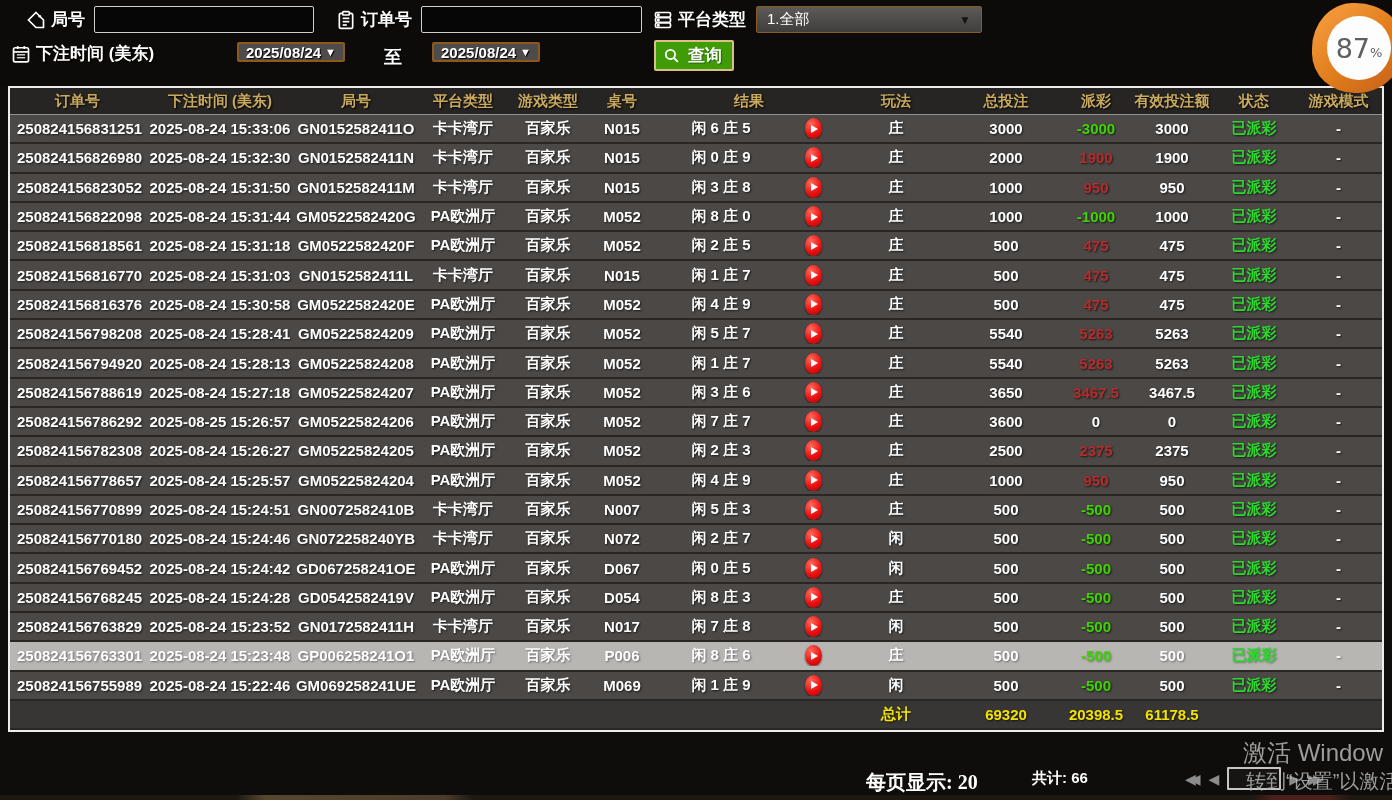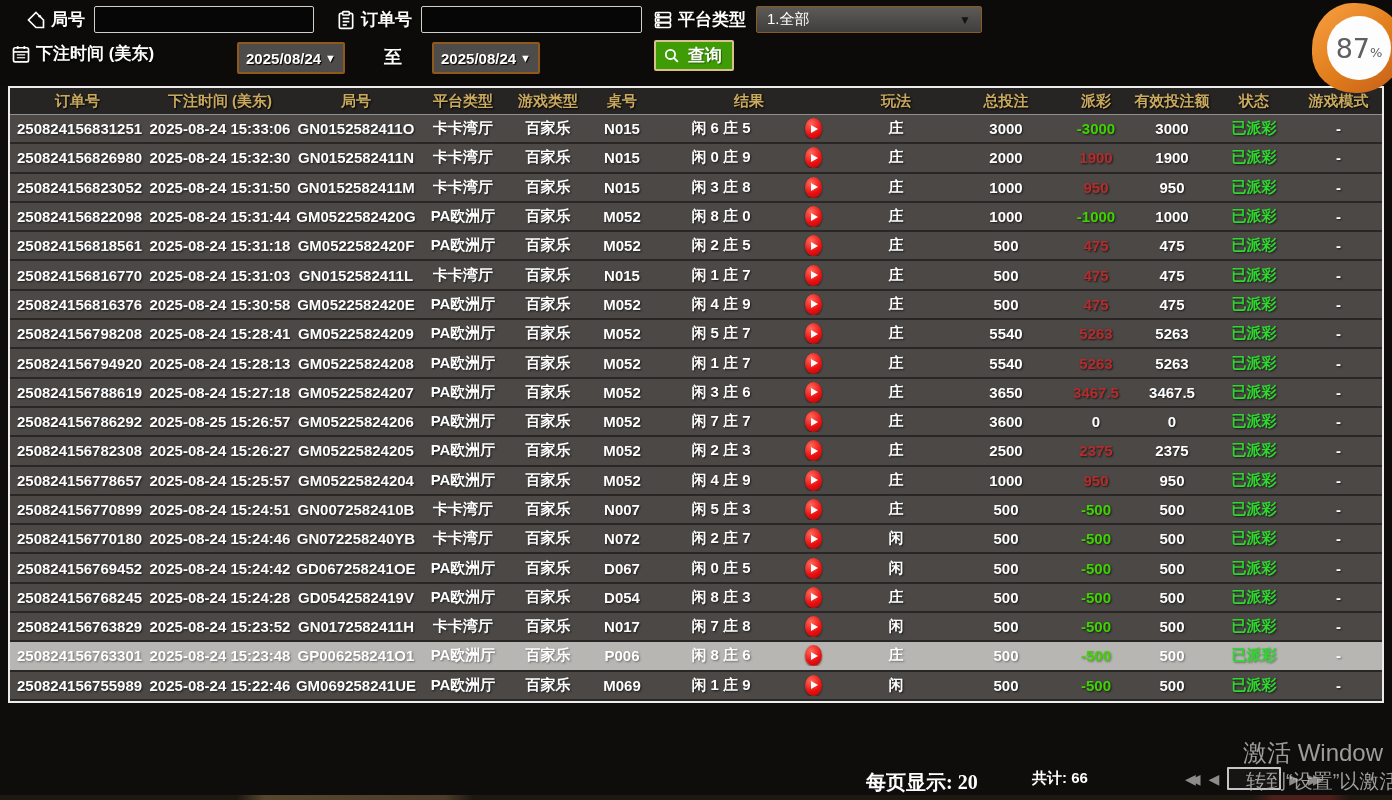--- a/index.html
+++ b/index.html
@@ -23,21 +23,21 @@
   }
   .tselect {
     height:27px; width:226px; margin-left:10px;
     background:linear-gradient(180deg,#5d5b58,#403e3c);
     border:1px solid #8a5a20; border-radius:2px;
     display:flex; align-items:center; justify-content:space-between;
     padding:8px 10px; font-size:15px; color:#fff; cursor:pointer;
   }
   .tselect .caret { color:#141414; font-size:12px; }
   .datebox {
-    height:32px; width:108px;
+    height:20px; width:108px;
     background:#4e4c4a; border:2px solid #90591c; border-radius:2px;
     display:flex; align-items:center; justify-content:center; gap:4px;
     font-size:15px; font-weight:bold; color:#fff; cursor:pointer;
     text-shadow:1px 1px 1px #000;
   }
   .datebox .caret { font-size:11px; }
   .tolabel { font-weight:bold; font-size:18px; text-shadow:1px 1px 2px #000; }
   .querybtn {
     height:31px; padding:0 10px 0 7px;
     background:#3f9c07; border:2px solid #d9c08a; border-radius:2px;
@@ -629,20 +629,29 @@
           <i></i>
         </span>
       </div>
       <div class="cell ">闲</div>
       <div class="cell ">500</div>
       <div class="cell pay-green">-500</div>
       <div class="cell ">500</div>
       <div class="cell status-g">已派彩</div>
       <div class="cell ">-</div>
     </div>
+    <div class="trow sumrow total">
+      <div class="cell " style="grid-column: span 8;"></div>
+      <div class="cell ">总计</div>
+      <div class="cell ">69320</div>
+      <div class="cell ">20398.5</div>
+      <div class="cell ">61178.5</div>
+      <div class="cell "></div>
+      <div class="cell "></div>
+    </div>
   </div>
 
 <div class="dale">Dale</div>
 <div class="footer">
   <span class="pgsize">每页显示: 20</span>
   <span class="pgtotal">共计: 66</span>
   <div class="pager">
     <span class="arrow">◀◀</span>
     <span class="arrow single">◀</span>
     <span class="pagebox"></span>

